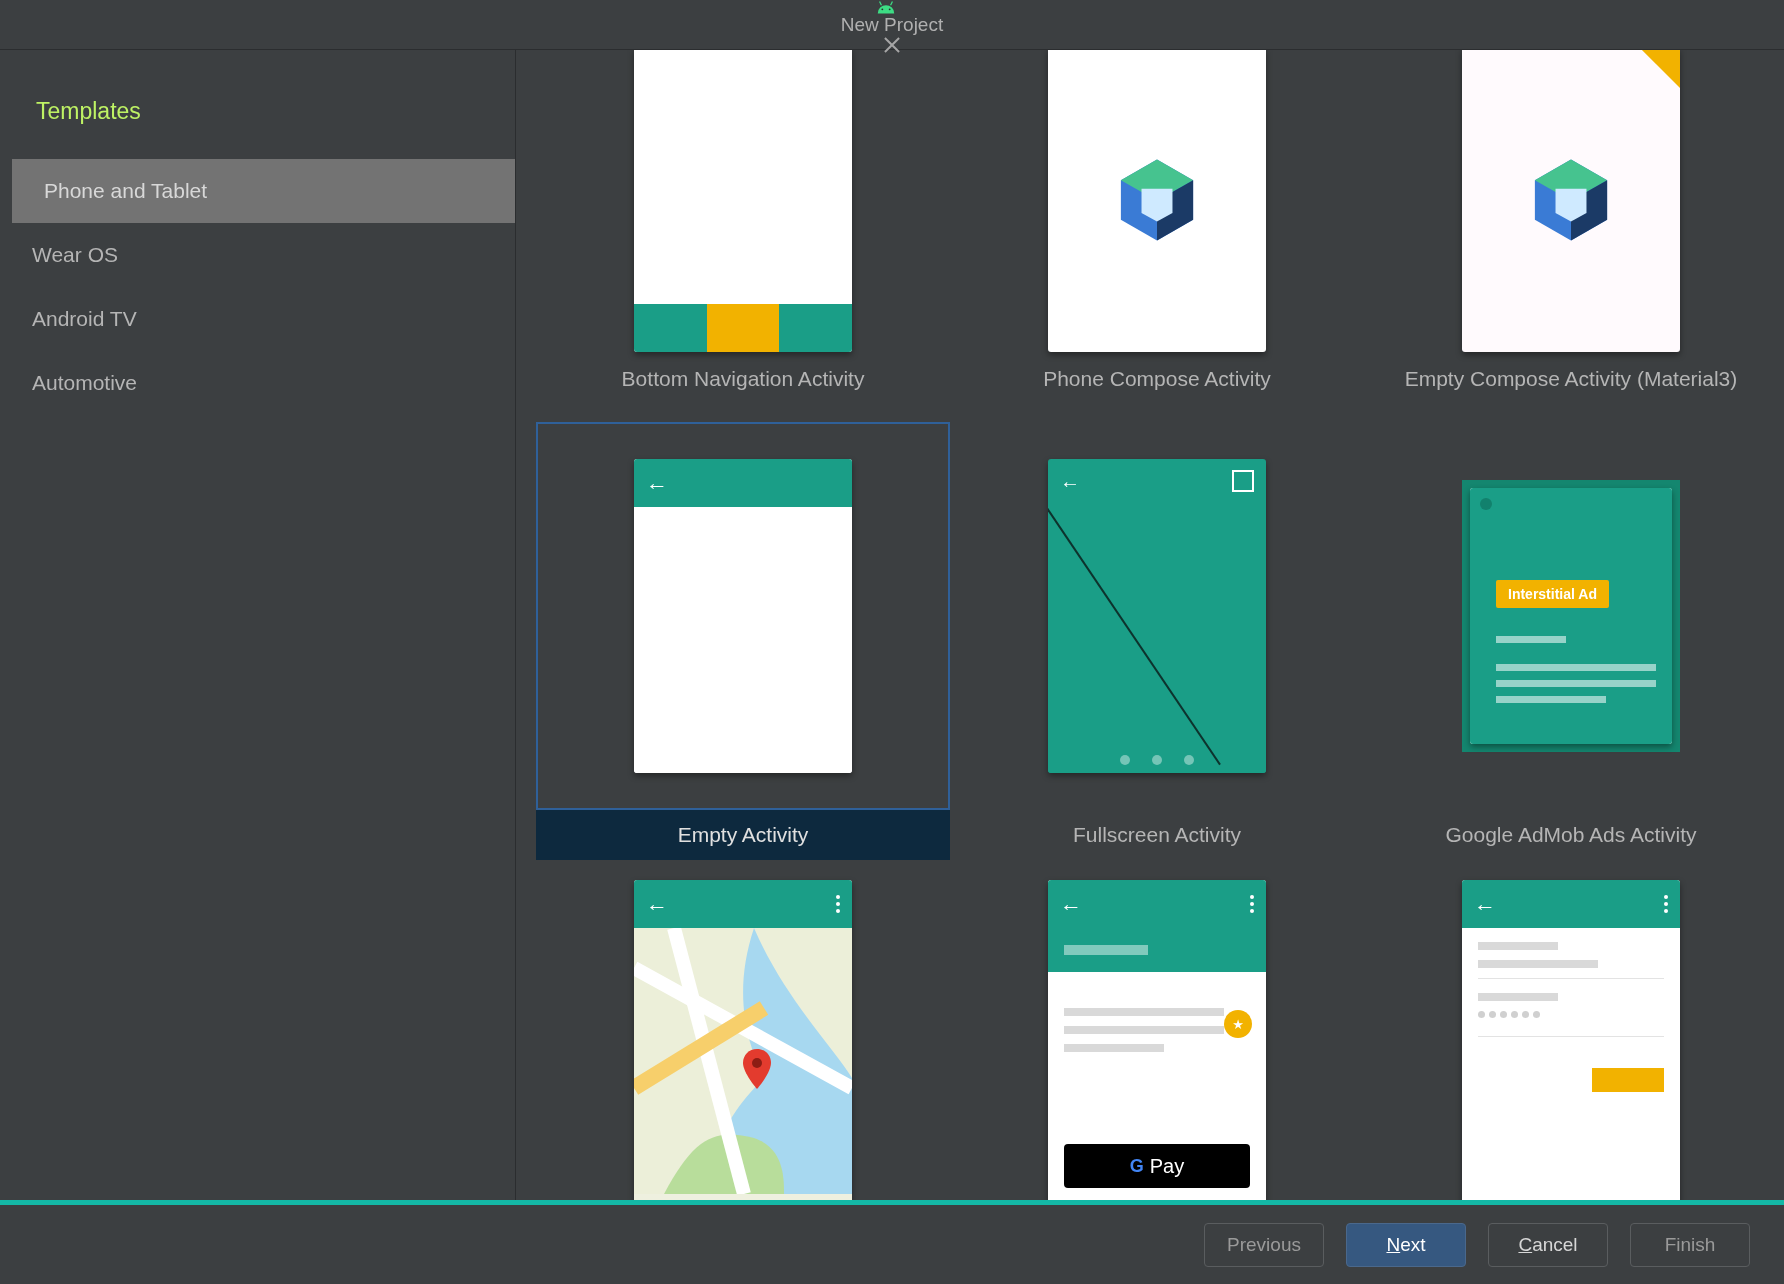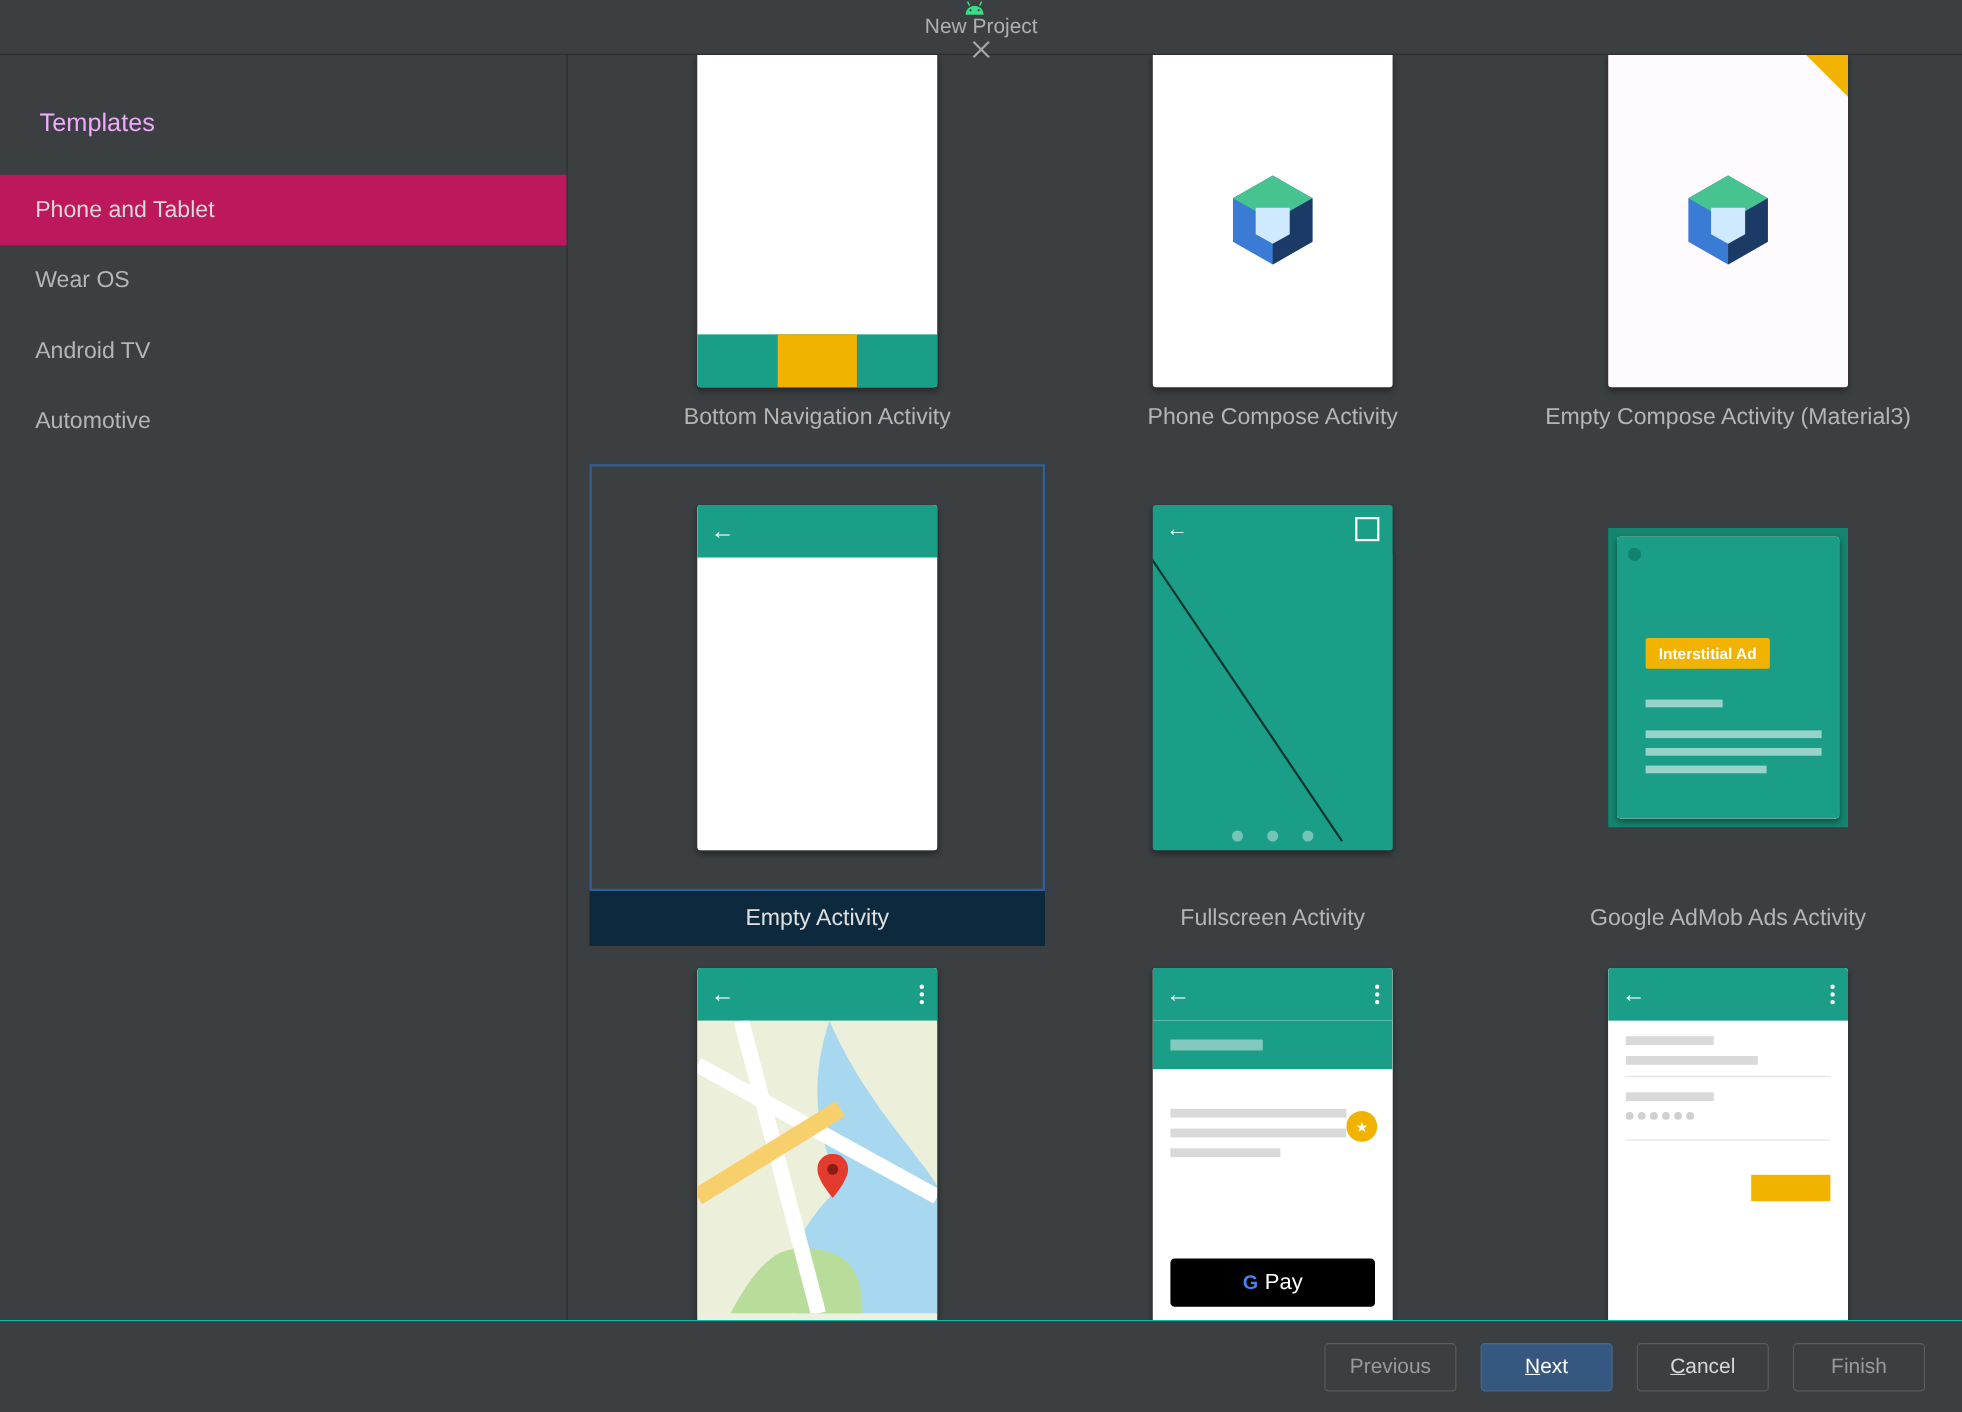--- a/index.html
+++ b/index.html
@@ -9,23 +9,23 @@
   .android-head { width:22px; height:14px; position:relative; margin-right:12px; }
   .android-head svg { display:block; }
   .title-text { font-size:19px; color:#b0b0b0; }
   .titlebar .spacer { flex:1; }
   .close-x { width:18px; height:18px; position:relative; cursor:pointer; }
   .close-x::before,.close-x::after{ content:""; position:absolute; left:8px; top:-1px; width:2px; height:20px; background:#a6a6a6; }
   .close-x::before{ transform:rotate(45deg);} .close-x::after{ transform:rotate(-45deg);}
   
   .body { display:flex; height:1150px; }
   .sidebar { width:516px; height:100%; border-right:1px solid #2b2d2f; padding-top:48px;}
-  .side-heading { font-size:23px; color:#f0abfc; padding:0 0 34px 36px; }
+  .side-heading { font-size:23px; color:#bef264; padding:0 0 34px 36px; }
   .side-item { height:64px; display:flex; align-items:center; padding-left:32px; font-size:21px; color:#b5b5b5; cursor:pointer;}
-  .side-item.selected { background:#be185d; color:#d8d8d8;}
+  .side-item.selected { background:#737373; color:#d8d8d8;margin-left:12px;}
   
   .gallery { flex:1; height:100%; overflow:hidden; }
   .grid { display:grid; grid-template-columns:repeat(3,414px); justify-content:space-evenly; padding:0 20px; row-gap:18px; }
   .tile-wrap { display:flex; flex-direction:column; align-items:center; cursor:pointer;}
   .thumb-frame { width:414px; height:388px; border:2px solid transparent; display:flex; align-items:center; justify-content:center;}
   .thumb-frame.cut-top   { height:304px; align-items:flex-end;}
   .thumb-frame.cut-bottom{ height:322px; align-items:flex-start;}
   .tile-wrap.selected .thumb-frame { border-color:#2f6099;}
   .tile-label { width:414px; height:50px; display:flex; align-items:center; justify-content:center; font-size:21px; color:#b5b5b5; text-align:center;}
   .tile-wrap.selected .tile-label { background:#0d293e; color:#e0e0e0;}
@@ -74,21 +74,21 @@
   .login .grey.short{ width:80px;}
   .login .dotsrow{ display:flex; gap:4px; margin:6px 0 18px;}
   .login .dotsrow span{ width:7px; height:7px; border-radius:50%; background:#d0d0d0;}
   .login .hr{ height:1px; background:#e3e3e3; margin:8px 0 14px;}
   .login .cta{ position:absolute; right:16px; top:140px; width:72px; height:24px; background:#f2b200;}
   
   .map{ flex:1; position:relative; background:#eef0df;}
   .map svg{ position:absolute; inset:0;}
   .pin{ position:absolute; left:50%; top:44%; transform:translate(-50%,-100%); }
   
-  .footer{ height:84px; border-top:1px solid #14b8a6; display:flex; align-items:center; justify-content:flex-end; gap:22px; padding-right:34px;}
+  .footer{ height:84px; border-top:5px solid #14b8a6; display:flex; align-items:center; justify-content:flex-end; gap:22px; padding-right:34px;}
   .btn{ min-width:120px; height:44px; border:1px solid #5a5d5f; border-radius:4px; background:transparent; color:#9a9a9a; font-size:19px; display:flex; align-items:center; justify-content:center; cursor:pointer;}
   .btn.enabled{ color:#d7d7d7;}
   .btn.primary{ background:#365880; border-color:#4a688c; color:#fff;text-align:center;}
   .btn .ul{ text-decoration:underline;}
 </style>
 </head>
 <body>
 
 <div class="titlebar">
   <span class="android-head">

